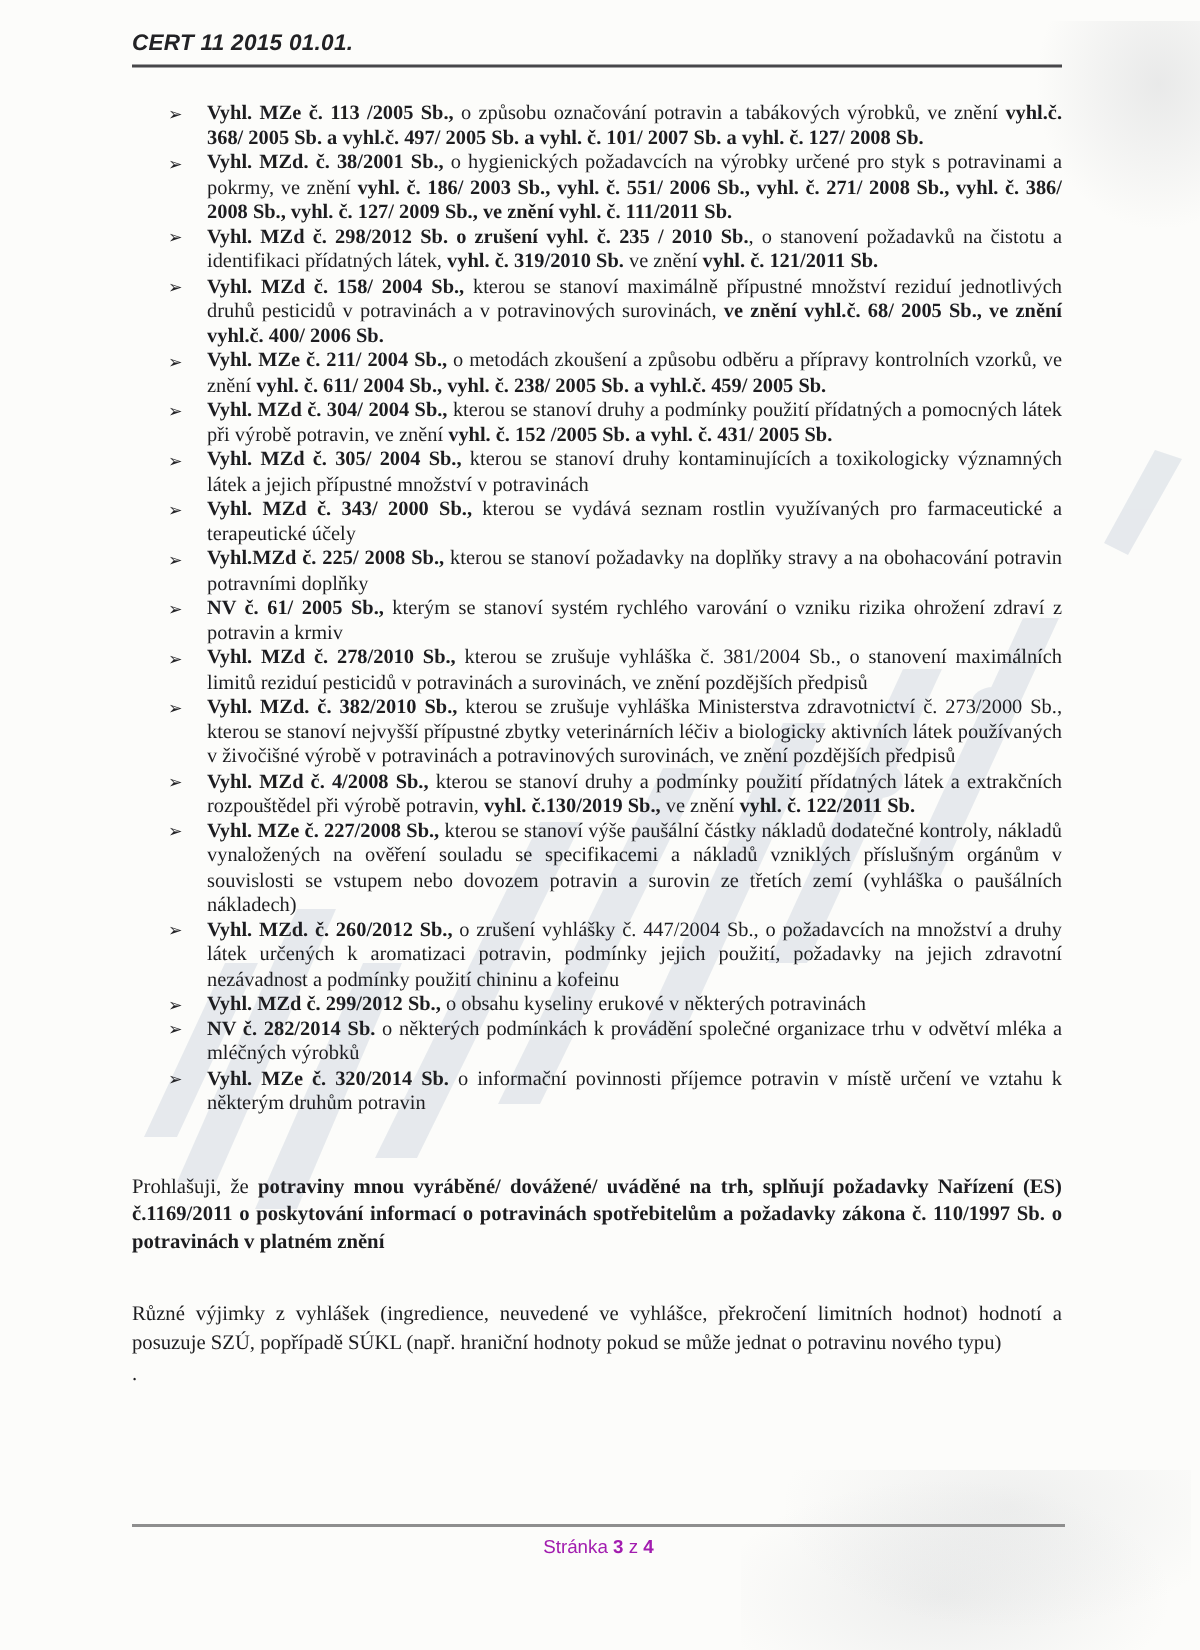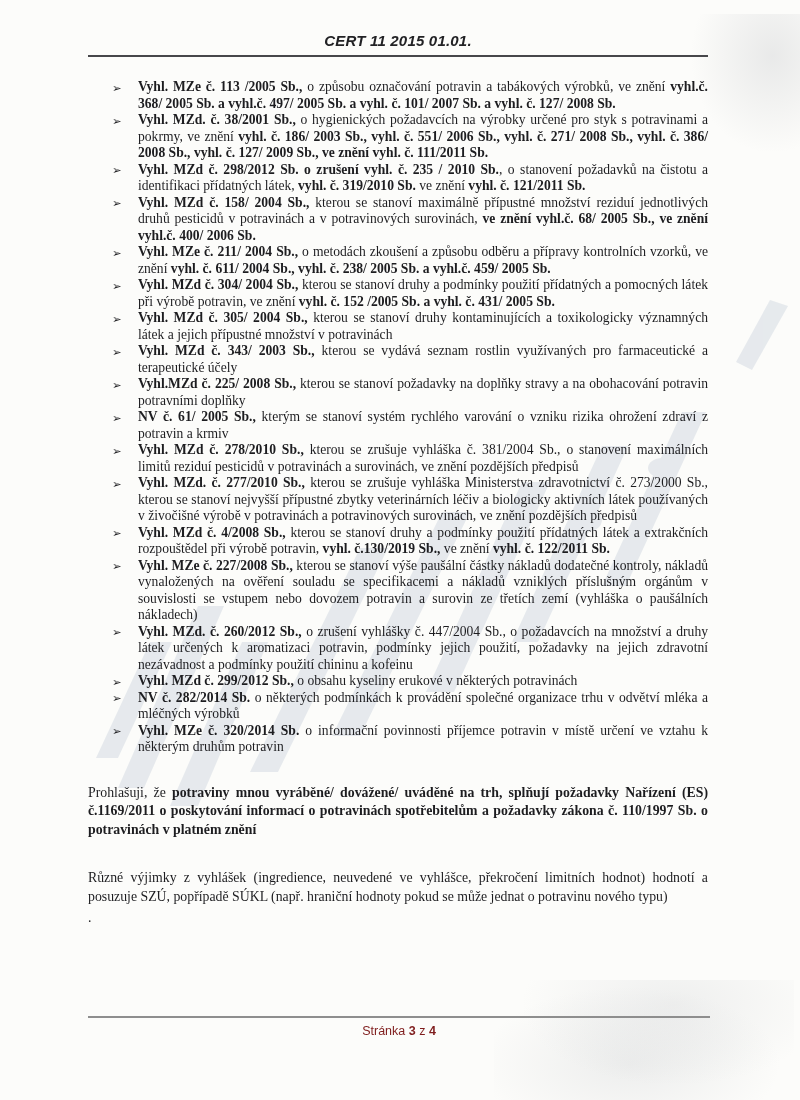--- a/index.html
+++ b/index.html
@@ -26,22 +26,22 @@
     background:
       radial-gradient(ellipse at 60% 20%, rgba(168,172,178,0.16), rgba(168,172,178,0) 60%),
       radial-gradient(ellipse at 45% 70%, rgba(168,172,178,0.18), rgba(168,172,178,0) 65%);
   }
   .watermark {
     position: absolute; left: 0; top: 0; z-index: 0;
     pointer-events: none;
   }
   .header-row {
     position: relative; z-index: 1;
-    padding: 32px 92px 0 88px;
-    text-align: center;
+    padding: 20px 92px 0 88px;
+    text-align: left;
   }
   .header-code {
     font-family: "Liberation Sans", sans-serif;
     font-weight: bold; font-style: italic;
     font-size: 15px; letter-spacing: 0.2px;
     color: #222225;
   }
   .header-rule {
     position: relative; z-index: 1;
     margin: 5px 92px 0 88px;
@@ -60,32 +60,32 @@
     position: absolute; left: 24px; top: 0.5px;
     font-size: 11.5px;
     font-family: "DejaVu Sans", sans-serif;
     color: #232326;
   }
   .b { font-weight: bold; }
   .para {
     margin: 0; text-align: justify;
     font-size: 13.8px; line-height: 18.6px;
   }
-  .para.declaration { margin-top: 28px; }
+  .para.declaration { margin-top: 38px; }
   .para.note { margin-top: 30px; }
   .para.stray { margin-top: 3px; text-align: left; }
   .footer {
     position: absolute; z-index: 1;
     left: 88px; right: 90px; top: 1016px;
   }
   .footer-rule { border-top: 2px solid #8e8e8e; }
   .footer-text {
     margin-top: 6px; text-align: center;
     font-family: "Liberation Sans", sans-serif;
-    font-size: 12.5px; color: #7f1d1d;
+    font-size: 12.5px; color: #a21caf;
   }
 </style>
 </head>
 <body>
 
 <div class="page">
 
   <div class="artifact top-right"></div>
 
   <svg class="watermark" width="800" height="1100" viewBox="0 0 800 1100">
@@ -111,25 +111,25 @@
 
   <div class="content">
     <ul class="reg-list">
         <li><span class="marker">➢</span><span><span class="b">Vyhl. MZe č. 113 /2005 Sb.,</span><span> o způsobu označování potravin a tabákových výrobků, ve znění </span><span class="b">vyhl.č. 368/ 2005 Sb. a vyhl.č. 497/ 2005 Sb. a vyhl. č. 101/ 2007 Sb. a vyhl. č. 127/ 2008 Sb.</span></span></li>
         <li><span class="marker">➢</span><span><span class="b">Vyhl. MZd. č. 38/2001 Sb.,</span><span> o hygienických požadavcích na výrobky určené pro styk s potravinami a pokrmy, ve znění </span><span class="b">vyhl. č. 186/ 2003 Sb., vyhl. č. 551/ 2006 Sb., vyhl. č. 271/ 2008 Sb., vyhl. č. 386/ 2008 Sb., vyhl. č. 127/ 2009 Sb., ve znění vyhl. č. 111/2011 Sb.</span></span></li>
         <li><span class="marker">➢</span><span><span class="b">Vyhl. MZd č. 298/2012 Sb. o zrušení vyhl. č. 235 / 2010 Sb.</span><span>, o stanovení požadavků na čistotu a identifikaci přídatných látek, </span><span class="b">vyhl. č. 319/2010 Sb.</span><span> ve znění </span><span class="b">vyhl. č. 121/2011 Sb.</span></span></li>
         <li><span class="marker">➢</span><span><span class="b">Vyhl. MZd č. 158/ 2004 Sb.,</span><span> kterou se stanoví maximálně přípustné množství reziduí jednotlivých druhů pesticidů v potravinách a v potravinových surovinách, </span><span class="b">ve znění vyhl.č. 68/ 2005 Sb., ve znění vyhl.č. 400/ 2006 Sb.</span></span></li>
         <li><span class="marker">➢</span><span><span class="b">Vyhl. MZe č. 211/ 2004 Sb.,</span><span> o metodách zkoušení a způsobu odběru a přípravy kontrolních vzorků, ve znění </span><span class="b">vyhl. č. 611/ 2004 Sb., vyhl. č. 238/ 2005 Sb. a vyhl.č. 459/ 2005 Sb.</span></span></li>
         <li><span class="marker">➢</span><span><span class="b">Vyhl. MZd č. 304/ 2004 Sb.,</span><span> kterou se stanoví druhy a podmínky použití přídatných a pomocných látek při výrobě potravin, ve znění </span><span class="b">vyhl. č. 152 /2005 Sb. a vyhl. č. 431/ 2005 Sb.</span></span></li>
         <li><span class="marker">➢</span><span><span class="b">Vyhl. MZd č. 305/ 2004 Sb.,</span><span> kterou se stanoví druhy kontaminujících a toxikologicky významných látek a jejich přípustné množství v potravinách</span></span></li>
-        <li><span class="marker">➢</span><span><span class="b">Vyhl. MZd č. 343/ 2003 Sb.,</span><span> kterou se vydává seznam rostlin využívaných pro farmaceutické a terapeutické účely</span></span></li>
+        <li><span class="marker">➢</span><span><span class="b">Vyhl. MZd č. 343/ 2000 Sb.,</span><span> kterou se vydává seznam rostlin využívaných pro farmaceutické a terapeutické účely</span></span></li>
         <li><span class="marker">➢</span><span><span class="b">Vyhl.MZd č. 225/ 2008 Sb.,</span><span> kterou se stanoví požadavky na doplňky stravy a na obohacování potravin potravními doplňky</span></span></li>
         <li><span class="marker">➢</span><span><span class="b">NV č. 61/ 2005 Sb.,</span><span> kterým se stanoví systém rychlého varování o vzniku rizika ohrožení zdraví z potravin a krmiv</span></span></li>
         <li><span class="marker">➢</span><span><span class="b">Vyhl. MZd č. 278/2010 Sb.,</span><span> kterou se zrušuje vyhláška č. 381/2004 Sb., o stanovení maximálních limitů reziduí pesticidů v potravinách a surovinách, ve znění pozdějších předpisů</span></span></li>
-        <li><span class="marker">➢</span><span><span class="b">Vyhl. MZd. č. 277/2010 Sb.,</span><span> kterou se zrušuje vyhláška Ministerstva zdravotnictví č. 273/2000 Sb., kterou se stanoví nejvyšší přípustné zbytky veterinárních léčiv a biologicky aktivních látek používaných v živočišné výrobě v potravinách a potravinových surovinách, ve znění pozdějších předpisů</span></span></li>
+        <li><span class="marker">➢</span><span><span class="b">Vyhl. MZd. č. 382/2010 Sb.,</span><span> kterou se zrušuje vyhláška Ministerstva zdravotnictví č. 273/2000 Sb., kterou se stanoví nejvyšší přípustné zbytky veterinárních léčiv a biologicky aktivních látek používaných v živočišné výrobě v potravinách a potravinových surovinách, ve znění pozdějších předpisů</span></span></li>
         <li><span class="marker">➢</span><span><span class="b">Vyhl. MZd č. 4/2008 Sb.,</span><span> kterou se stanoví druhy a podmínky použití přídatných látek a extrakčních rozpouštědel při výrobě potravin, </span><span class="b">vyhl. č.130/2019 Sb.,</span><span> ve znění </span><span class="b">vyhl. č. 122/2011 Sb.</span></span></li>
         <li><span class="marker">➢</span><span><span class="b">Vyhl. MZe č. 227/2008 Sb.,</span><span> kterou se stanoví výše paušální částky nákladů dodatečné kontroly, nákladů vynaložených na ověření souladu se specifikacemi a nákladů vzniklých příslušným orgánům v souvislosti se vstupem nebo dovozem potravin a surovin ze třetích zemí (vyhláška o paušálních nákladech)</span></span></li>
         <li><span class="marker">➢</span><span><span class="b">Vyhl. MZd. č. 260/2012 Sb.,</span><span> o zrušení vyhlášky č. 447/2004 Sb., o požadavcích na množství a druhy látek určených k aromatizaci potravin, podmínky jejich použití, požadavky na jejich zdravotní nezávadnost a podmínky použití chininu a kofeinu</span></span></li>
         <li><span class="marker">➢</span><span><span class="b">Vyhl. MZd č. 299/2012 Sb.,</span><span> o obsahu kyseliny erukové v některých potravinách</span></span></li>
         <li><span class="marker">➢</span><span><span class="b">NV č. 282/2014 Sb.</span><span> o některých podmínkách k provádění společné organizace trhu v odvětví mléka a mléčných výrobků</span></span></li>
         <li><span class="marker">➢</span><span><span class="b">Vyhl. MZe č. 320/2014 Sb.</span><span> o informační povinnosti příjemce potravin v místě určení ve vztahu k některým druhům potravin</span></span></li>
       </ul>
     <p class="para declaration"><span>Prohlašuji, že </span><span class="b">potraviny mnou vyráběné/ dovážené/ uváděné na trh, splňují požadavky Nařízení (ES) č.1169/2011 o poskytování informací o potravinách spotřebitelům a požadavky zákona č. 110/1997 Sb. o potravinách v platném znění</span></p>
     <p class="para note"><span>Různé výjimky z vyhlášek (ingredience, neuvedené ve vyhlášce, překročení limitních hodnot) hodnotí a posuzuje SZÚ, popřípadě SÚKL (např. hraniční hodnoty pokud se může jednat o potravinu nového typu)</span></p>
     <p class="para stray"><span>.</span></p>

